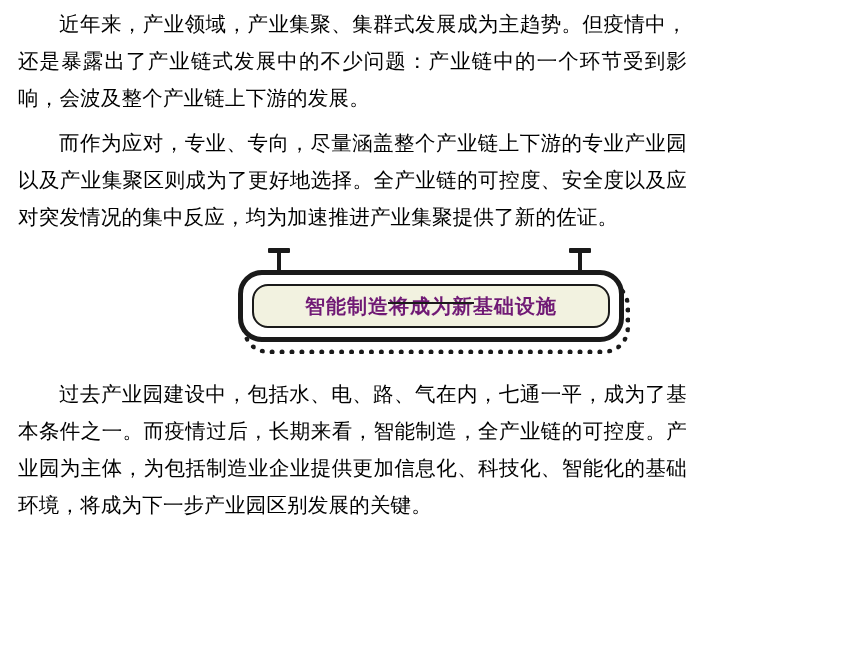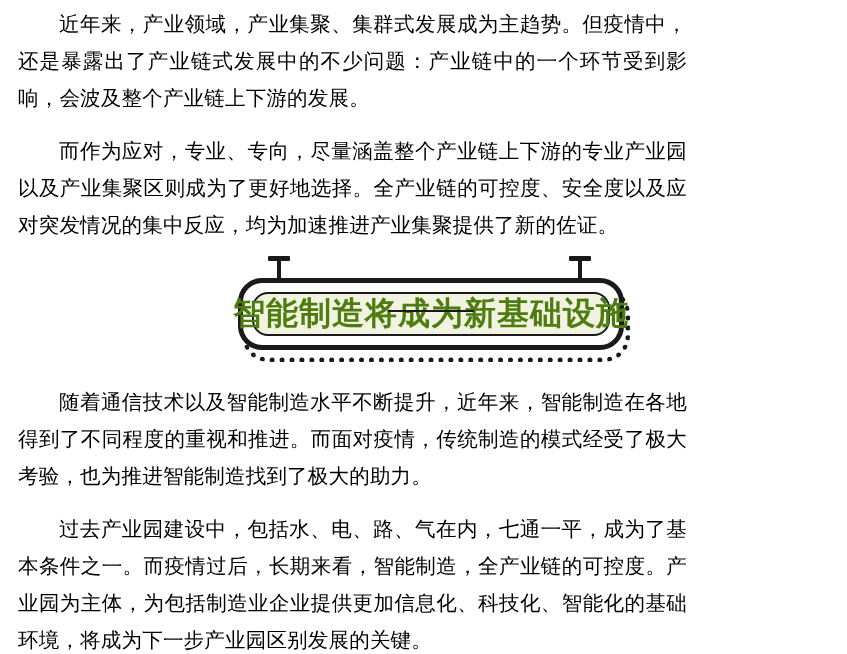--- a/index.html
+++ b/index.html
@@ -24,21 +24,21 @@
   .para {
     font-size: 20.5px;
     line-height: 37px;
     text-align: justify;
     text-justify: inter-ideograph;
     text-indent: 2em;
     margin: 0 0 0 0;
     letter-spacing: 0.2px;
   }
   .para + .para {
-    margin-top: 16px;
+    margin-top: 8px;
   }
 
   
   .banner-wrap {
     position: relative;
     height: 120px;
     margin: 12px 0 8px 0;
   }
   .banner {
     position: absolute;
@@ -79,23 +79,23 @@
     border-radius: 16px;
     background: #f2f2e0;
     box-sizing: border-box;
     display: flex;
     align-items: center;
     justify-content: center;
   }
   .banner-title {
     font-family: "Liberation Serif", "DejaVu Serif", serif;
     font-weight: bold;
-    font-size: 32px;
+    font-size: 20px;
     letter-spacing: 1px;
-    color: #4d7c0f;
+    color: #701a75;
     white-space: nowrap;
   }
   
   .banner-tick {
     position: absolute;
     left: 50%;
     top: 16px;
     transform: translateX(-50%);
     width: 86px;
     height: 2px;
@@ -137,16 +137,15 @@
         <div class="banner-inner">
           <div class="banner-tick"></div>
           <span class="banner-title">智能制造将成为新基础设施</span>
         </div>
       </div>
       <div class="pin pin-left"></div>
       <div class="pin pin-right"></div>
     </div>
   </div>
 
-  <p class="para">随着通信技术以及智能制造水平不断提升，近年来，智能制造在各地得到了不同程度的重视和推进。而面对疫情，传统制造的模式经受了极大考验，也为推进智能制造找到了极大的助力。</p>
   <p class="para">过去产业园建设中，包括水、电、路、气在内，七通一平，成为了基本条件之一。而疫情过后，长期来看，智能制造，全产业链的可控度。产业园为主体，为包括制造业企业提供更加信息化、科技化、智能化的基础环境，将成为下一步产业园区别发展的关键。</p>
 
 </div>
 
 </body></html>

